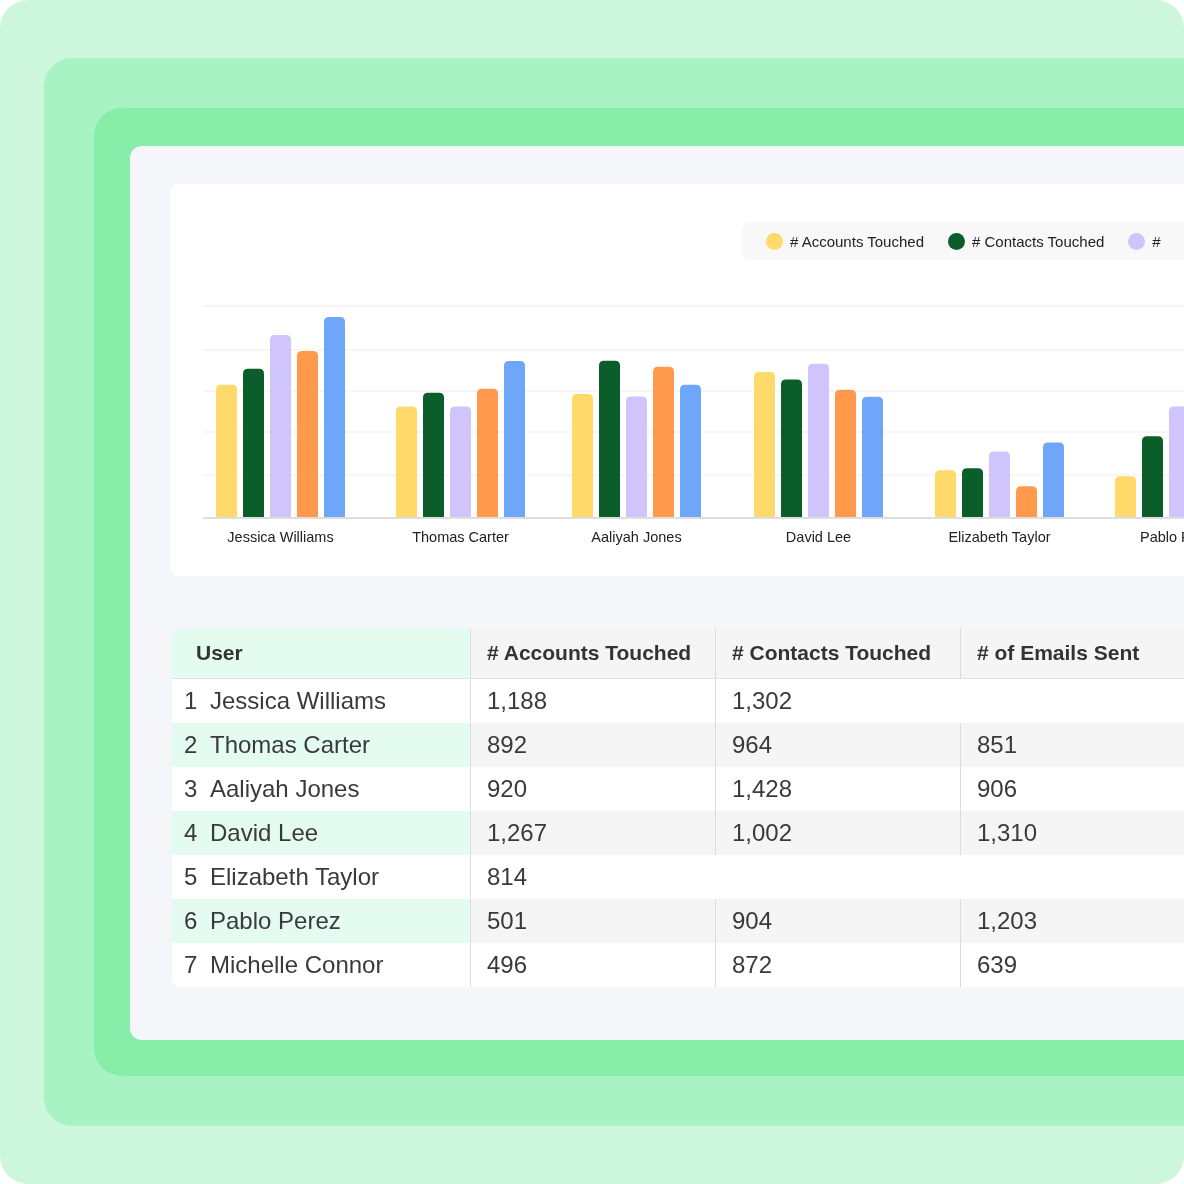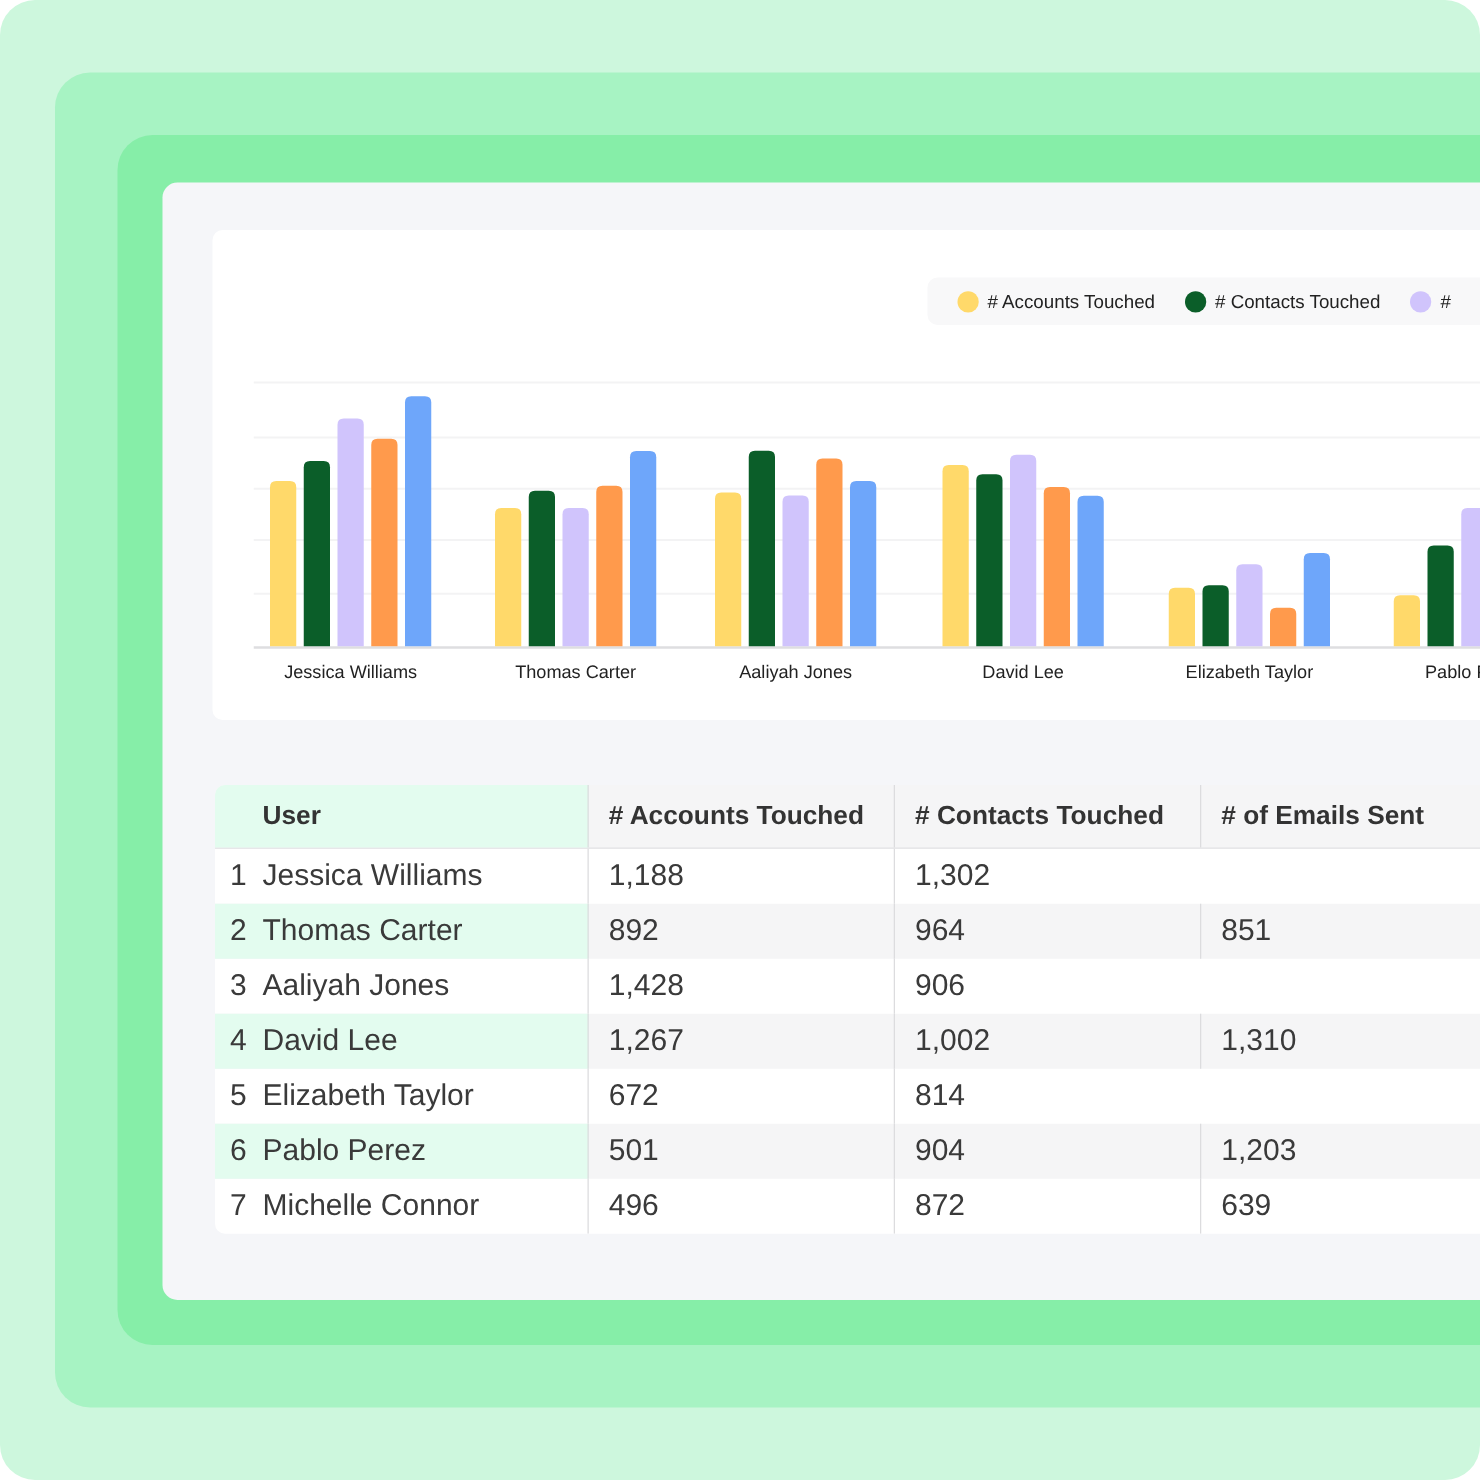--- a/index.html
+++ b/index.html
@@ -17,21 +17,21 @@
   svg.chart{position:absolute;left:0;top:0;}
   .table{position:absolute;left:172px;top:628px;width:1060px;background:#fff;border-radius:8px;overflow:hidden;}
   .row{display:flex;height:44px;align-items:center;font-size:24px;color:#3a3a3a;}
   .row.header{height:50px;background:#f5f5f6;border-bottom:1px solid #e2e2e4;font-weight:bold;font-size:21px;color:#333;}
   .row.alt{background:#f5f5f6;}
   .cell{height:100%;display:flex;align-items:center;box-sizing:border-box;border-right:1.5px solid #dcdcde;}
   .c0{width:299px;padding-left:12px;}
   .c1{width:245px;padding-left:16px;}
   .c2{width:245px;padding-left:16px;}
   .c3{width:271px;padding-left:16px;border-right:none;}
-  .row.header .c0{background:#e3fcef;padding-left:38px;}
+  .row.header .c0{background:#e3fcef;padding-left:24px;}
   .row.alt .c0{background:#e3fcef;}
   .rank{display:inline-block;width:26px;}
 </style>
 </head>
 <body>
 
 <div class="layer l1"></div>
 <div class="layer l2"></div>
 <div class="layer l3"></div>
 <div class="layer panel"></div>
@@ -118,38 +118,38 @@
         </div>
         <div class="cell c1">892</div>
         <div class="cell c2">964</div>
         <div class="cell c3">851</div>
       </div>
       <div class="row">
         <div class="cell c0">
           <span class="rank">3</span>
           <span>Aaliyah Jones</span>
         </div>
+        <div class="cell c1">920</div>
         <div class="cell c2">1,428</div>
         <div class="cell c3">906</div>
       </div>
       <div class="row alt">
         <div class="cell c0">
           <span class="rank">4</span>
           <span>David Lee</span>
         </div>
         <div class="cell c1">1,267</div>
         <div class="cell c2">1,002</div>
         <div class="cell c3">1,310</div>
       </div>
       <div class="row">
         <div class="cell c0">
           <span class="rank">5</span>
           <span>Elizabeth Taylor</span>
         </div>
-        <div class="cell c2">672</div>
         <div class="cell c3">814</div>
       </div>
       <div class="row alt">
         <div class="cell c0">
           <span class="rank">6</span>
           <span>Pablo Perez</span>
         </div>
         <div class="cell c1">501</div>
         <div class="cell c2">904</div>
         <div class="cell c3">1,203</div>

